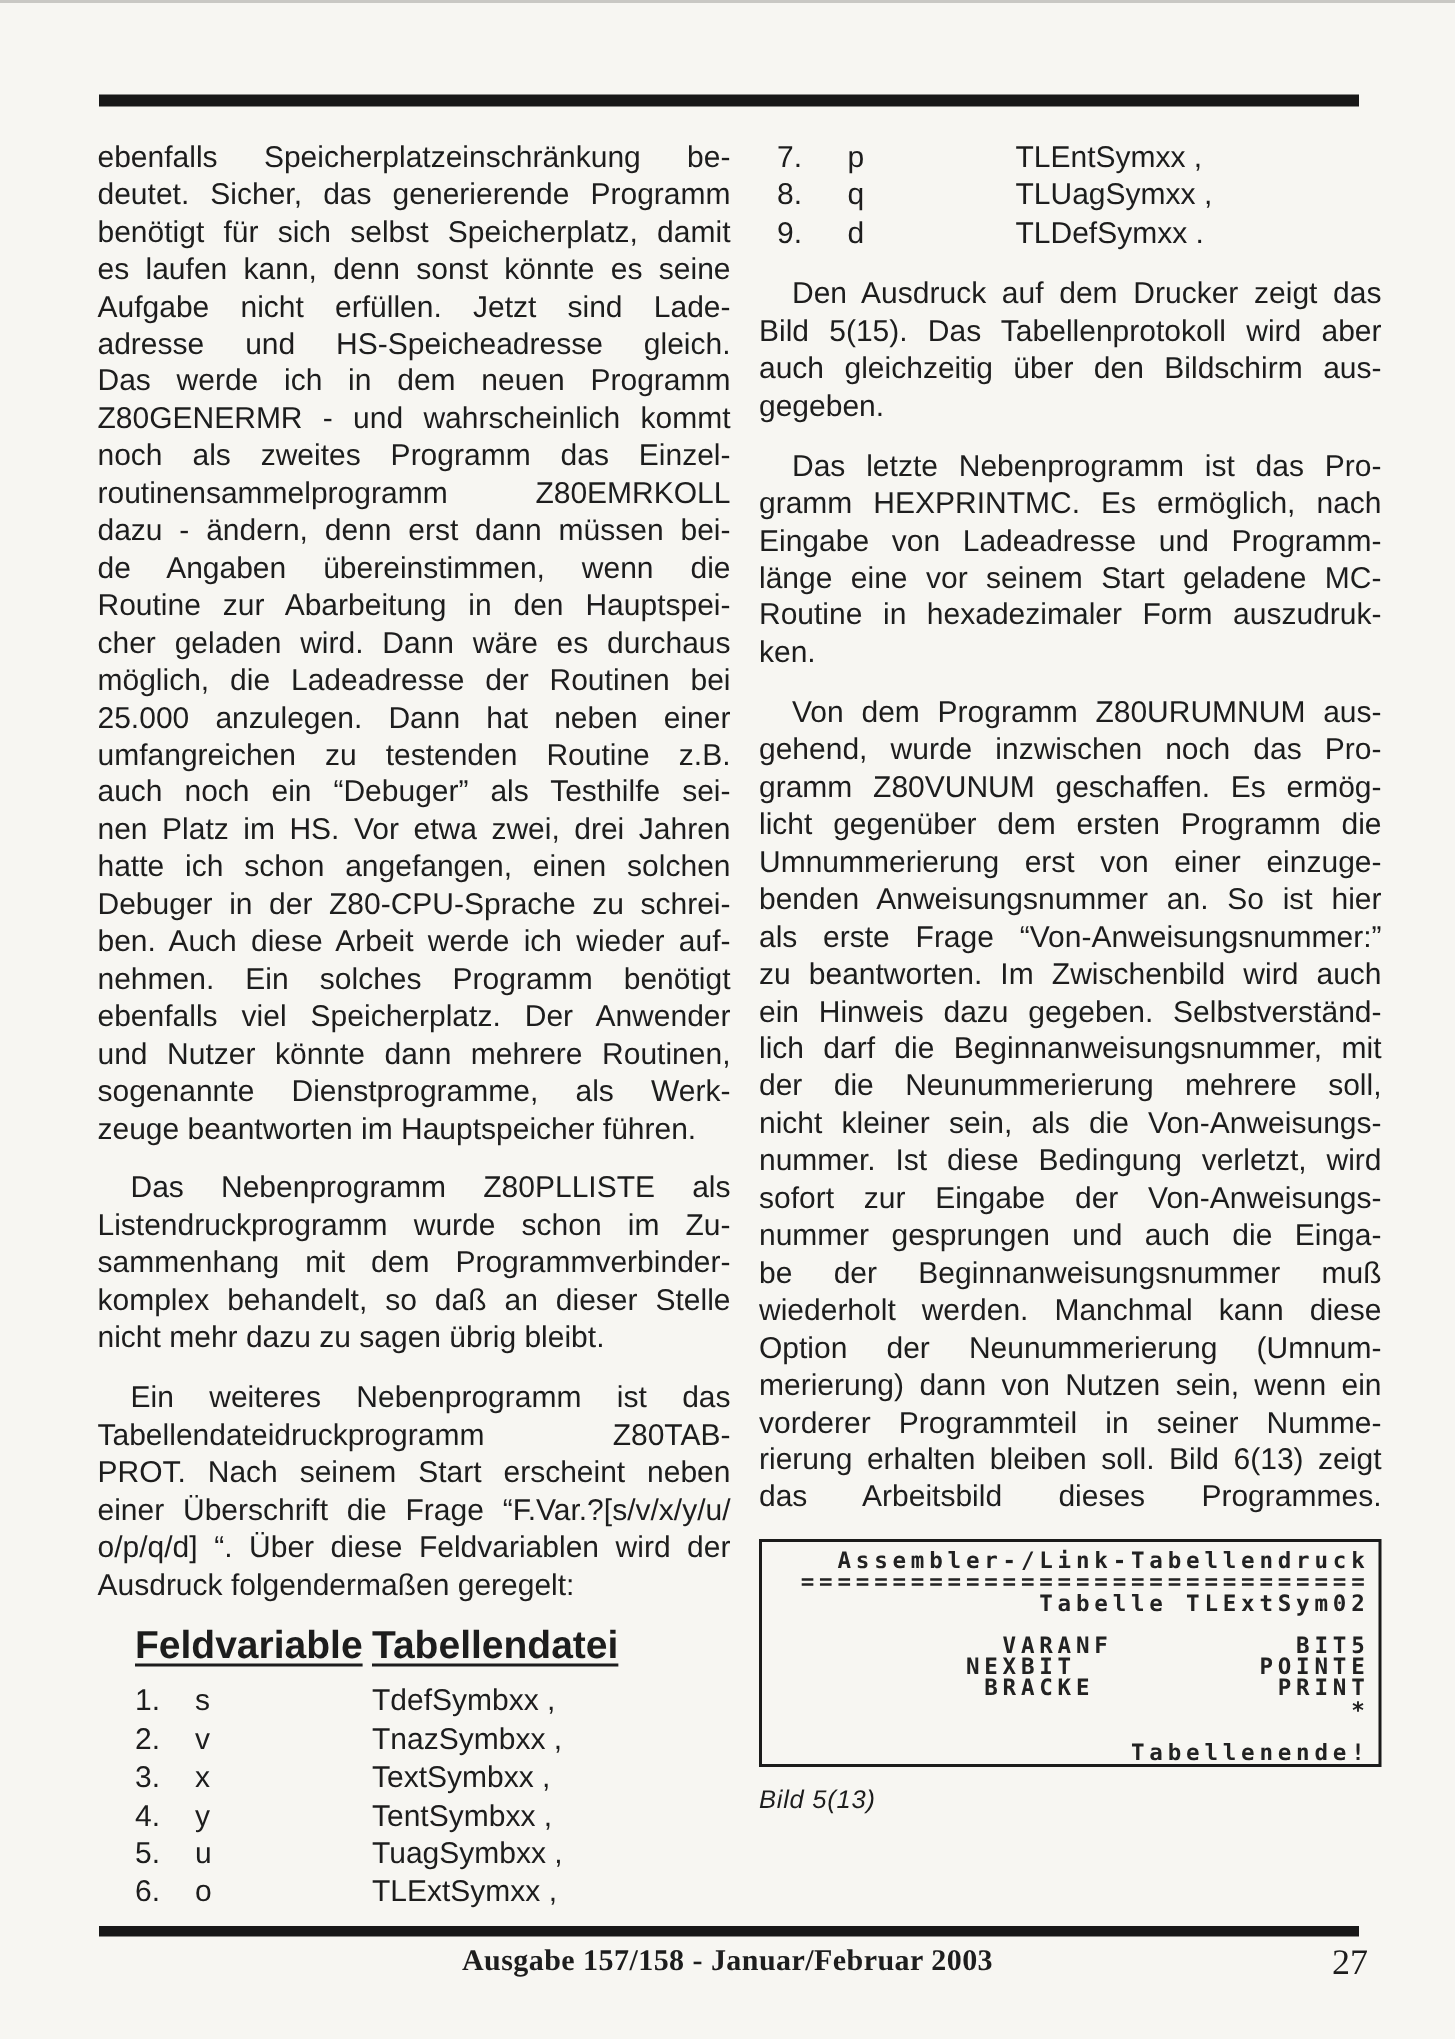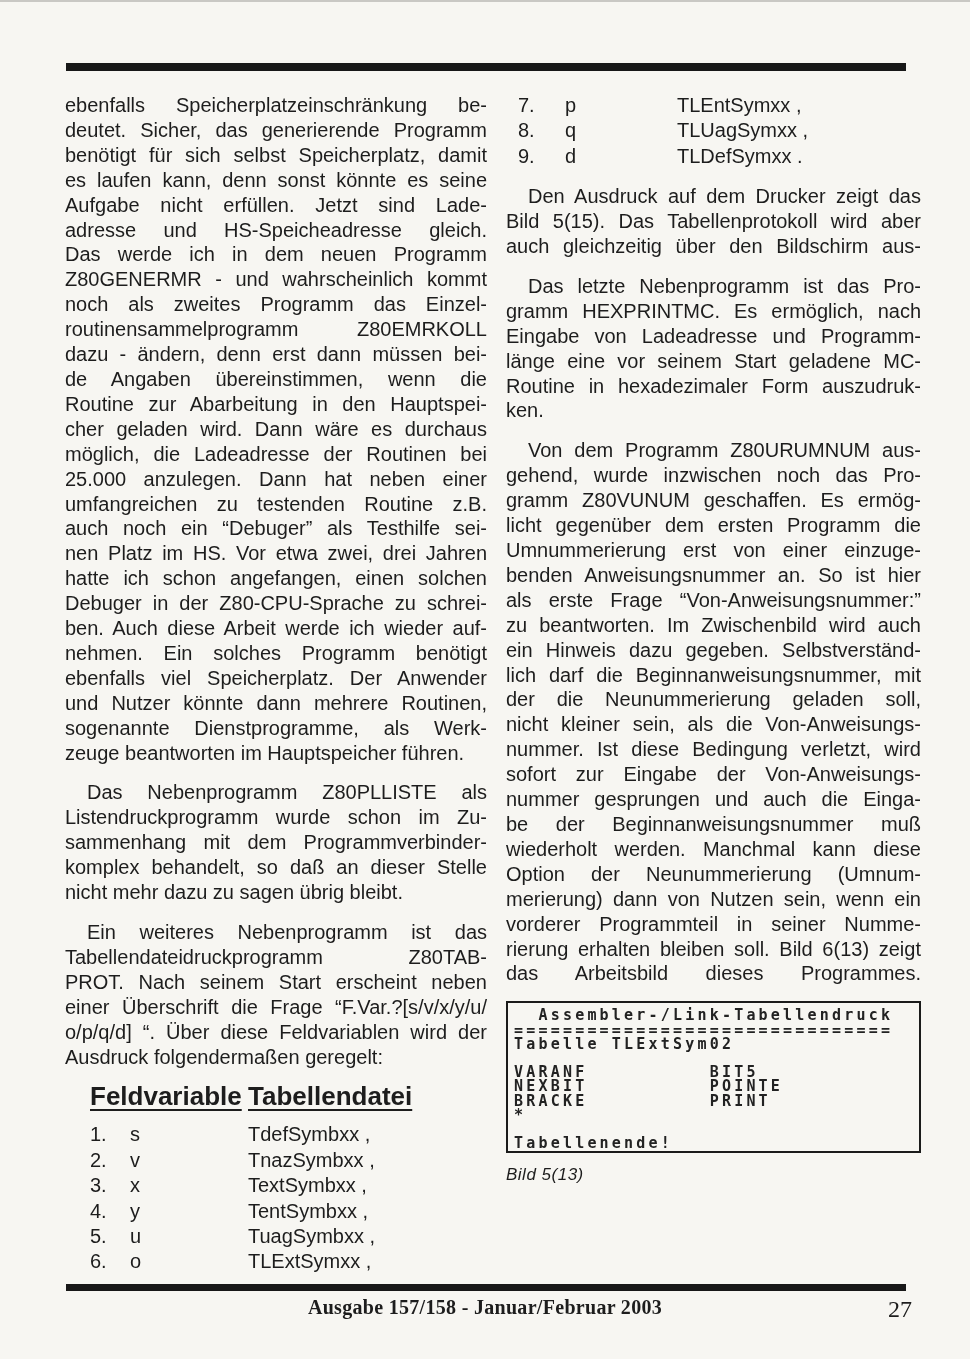--- a/index.html
+++ b/index.html
@@ -58,20 +58,21 @@
     overflow:hidden;
   }
   .terminal pre {
     margin:0; padding:5px 6px;
     font-family:"DejaVu Sans Mono", monospace;
     font-size:15px; line-height:14.2px;
     font-weight:bold;
     letter-spacing:3.2px;
     color:#222;
     white-space:pre;
+    text-align:right;
   }
   .caption {
     margin-top:10px;
     font-style:italic;
     font-size:17px;
     letter-spacing:0.5px;
   }
 
   .footer {
     position:absolute; top:1296px; left:0; width:970px;
@@ -194,41 +195,42 @@
           <span>9.</span>
           <span>d</span>
           <span>TLDefSymxx .</span>
         </div>
       </div>
     <div id="right-paras">
         <div class="para indent">
           <div class="pline">Den Ausdruck auf dem Drucker zeigt das</div>
           <div class="pline">Bild 5(15). Das Tabellenprotokoll wird aber</div>
           <div class="pline">auch gleichzeitig über den Bildschirm aus-</div>
+          <div class="pline last">gegeben.</div>
         </div>
         <div class="para indent">
           <div class="pline">Das letzte Nebenprogramm ist das Pro-</div>
           <div class="pline">gramm HEXPRINTMC. Es ermöglich, nach</div>
           <div class="pline">Eingabe von Ladeadresse und Programm-</div>
           <div class="pline">länge eine vor seinem Start geladene MC-</div>
           <div class="pline">Routine in hexadezimaler Form auszudruk-</div>
           <div class="pline last">ken.</div>
         </div>
         <div class="para indent">
           <div class="pline">Von dem Programm Z80URUMNUM aus-</div>
           <div class="pline">gehend, wurde inzwischen noch das Pro-</div>
           <div class="pline">gramm Z80VUNUM geschaffen. Es ermög-</div>
           <div class="pline">licht gegenüber dem ersten Programm die</div>
           <div class="pline">Umnummerierung erst von einer einzuge-</div>
           <div class="pline">benden Anweisungsnummer an. So ist hier</div>
           <div class="pline">als erste Frage “Von-Anweisungsnummer:”</div>
           <div class="pline">zu beantworten. Im Zwischenbild wird auch</div>
           <div class="pline">ein Hinweis dazu gegeben. Selbstverständ-</div>
           <div class="pline">lich darf die Beginnanweisungsnummer, mit</div>
-          <div class="pline">der die Neunummerierung geladen soll,</div>
+          <div class="pline">der die Neunummerierung mehrere soll,</div>
           <div class="pline">nicht kleiner sein, als die Von-Anweisungs-</div>
           <div class="pline">nummer. Ist diese Bedingung verletzt, wird</div>
           <div class="pline">sofort zur Eingabe der Von-Anweisungs-</div>
           <div class="pline">nummer gesprungen und auch die Einga-</div>
           <div class="pline">be der Beginnanweisungsnummer muß</div>
           <div class="pline">wiederholt werden. Manchmal kann diese</div>
           <div class="pline">Option der Neunummerierung (Umnum-</div>
           <div class="pline">merierung) dann von Nutzen sein, wenn ein</div>
           <div class="pline">vorderer Programmteil in seiner Numme-</div>
           <div class="pline">rierung erhalten bleiben soll. Bild 6(13) zeigt</div>

